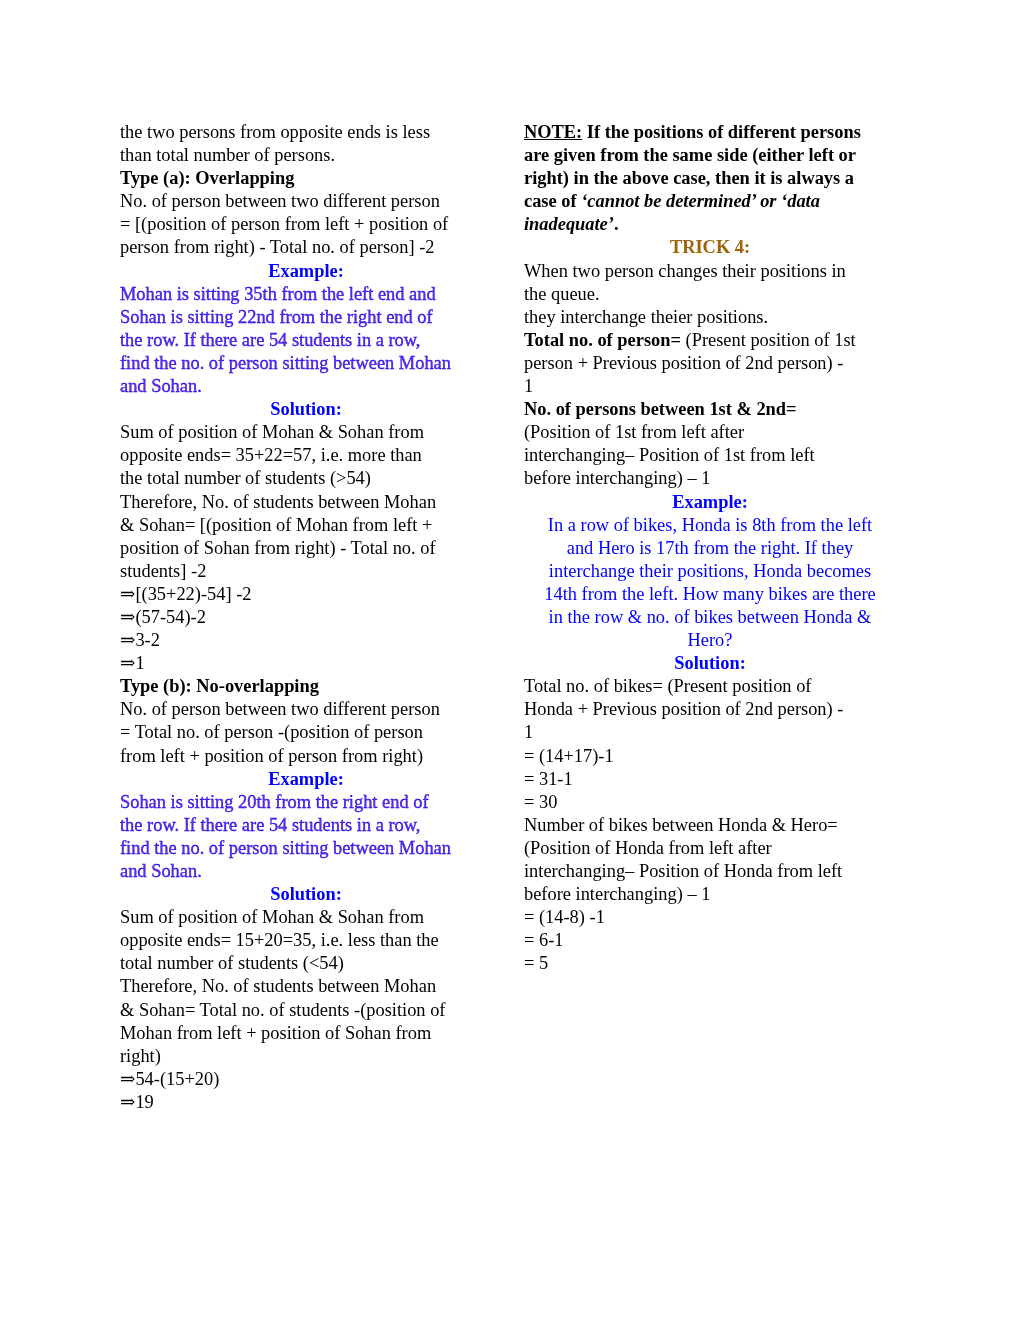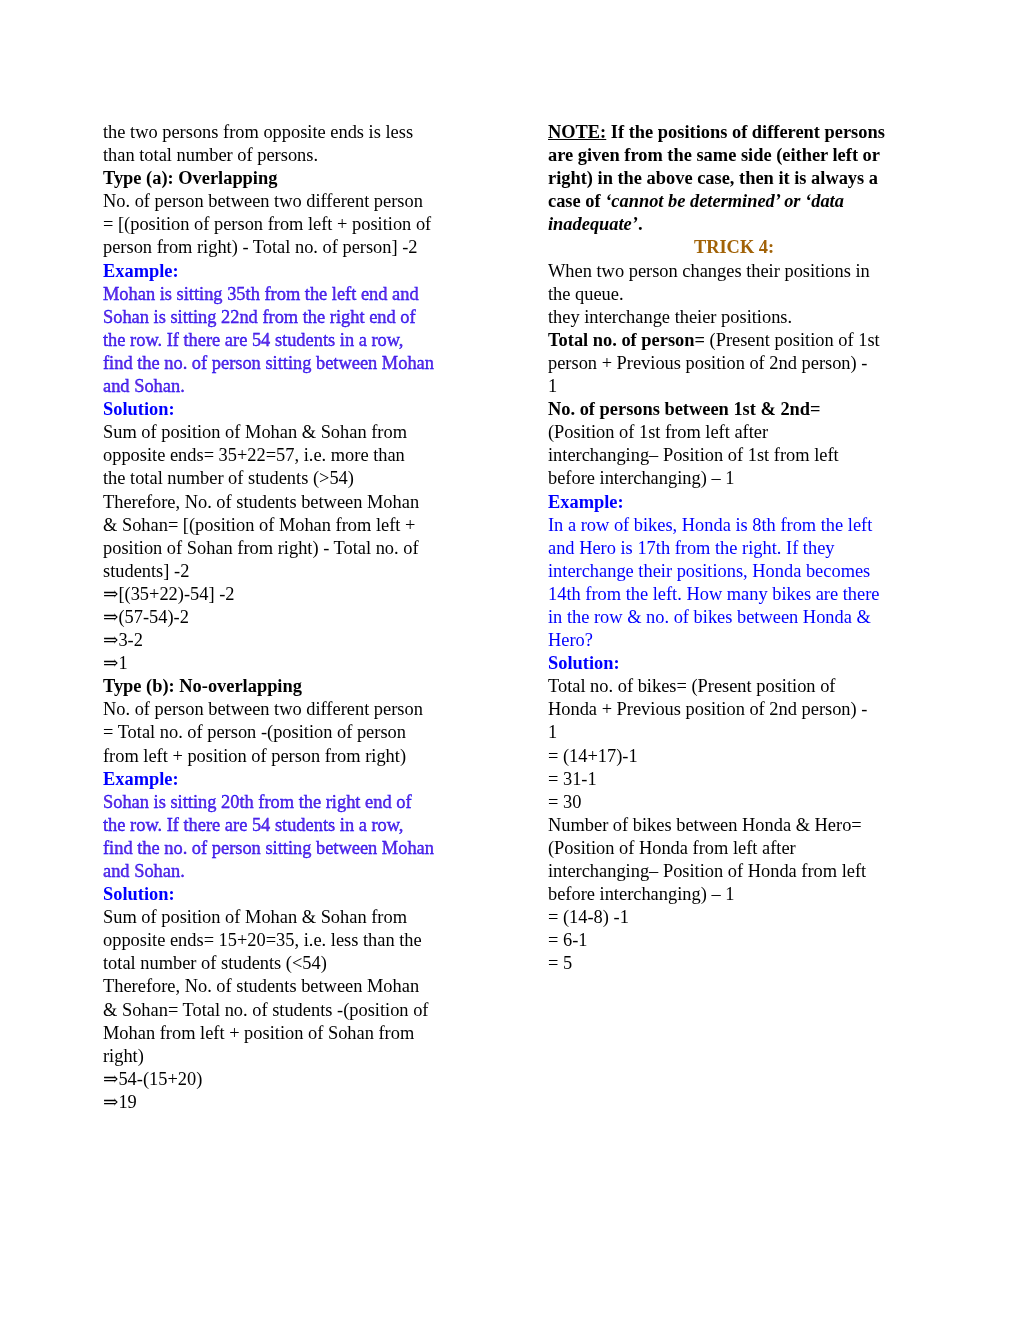--- a/index.html
+++ b/index.html
@@ -1,24 +1,24 @@
 <!DOCTYPE html>
 <html><head>
   <meta charset="utf-8">
   <style>
     html, body { margin: 0; padding: 0; background: #ffffff; }
     body { width: 1020px; height: 1320px; position: relative; overflow: hidden;
            font-family: "Liberation Serif", "DejaVu Serif", serif; color: #000; }
     .col { position: absolute; top: 121px; font-size: 18.4px; line-height: 23.1px; }
-    .col.left { left: 103px; width: 372px; }
-    .col.right { left: 548px; width: 372px; }
+    .col.left { left: 120px; width: 372px; }
+    .col.right { left: 524px; width: 372px; }
     .line { white-space: nowrap; display: block; height: 23.1px; }
     .blank { height: 23.1px; }
     .b { font-weight: bold; }
-    .blue { color: #0000ff; }
+    .blue { color: #0000ff; text-align: center; }
     .semib { color: #6d28d9; -webkit-text-stroke: 0.35px #0000ff; }
     .red { color: #a16207; font-weight: bold; }
     .u { text-decoration: underline; }
     .bi { font-weight: bold; font-style: italic; }
     .heading-trick { display:block; text-align:center; height: 23.1px; }
   </style>
 </head>
 <body>
 
 <div class="col left">

